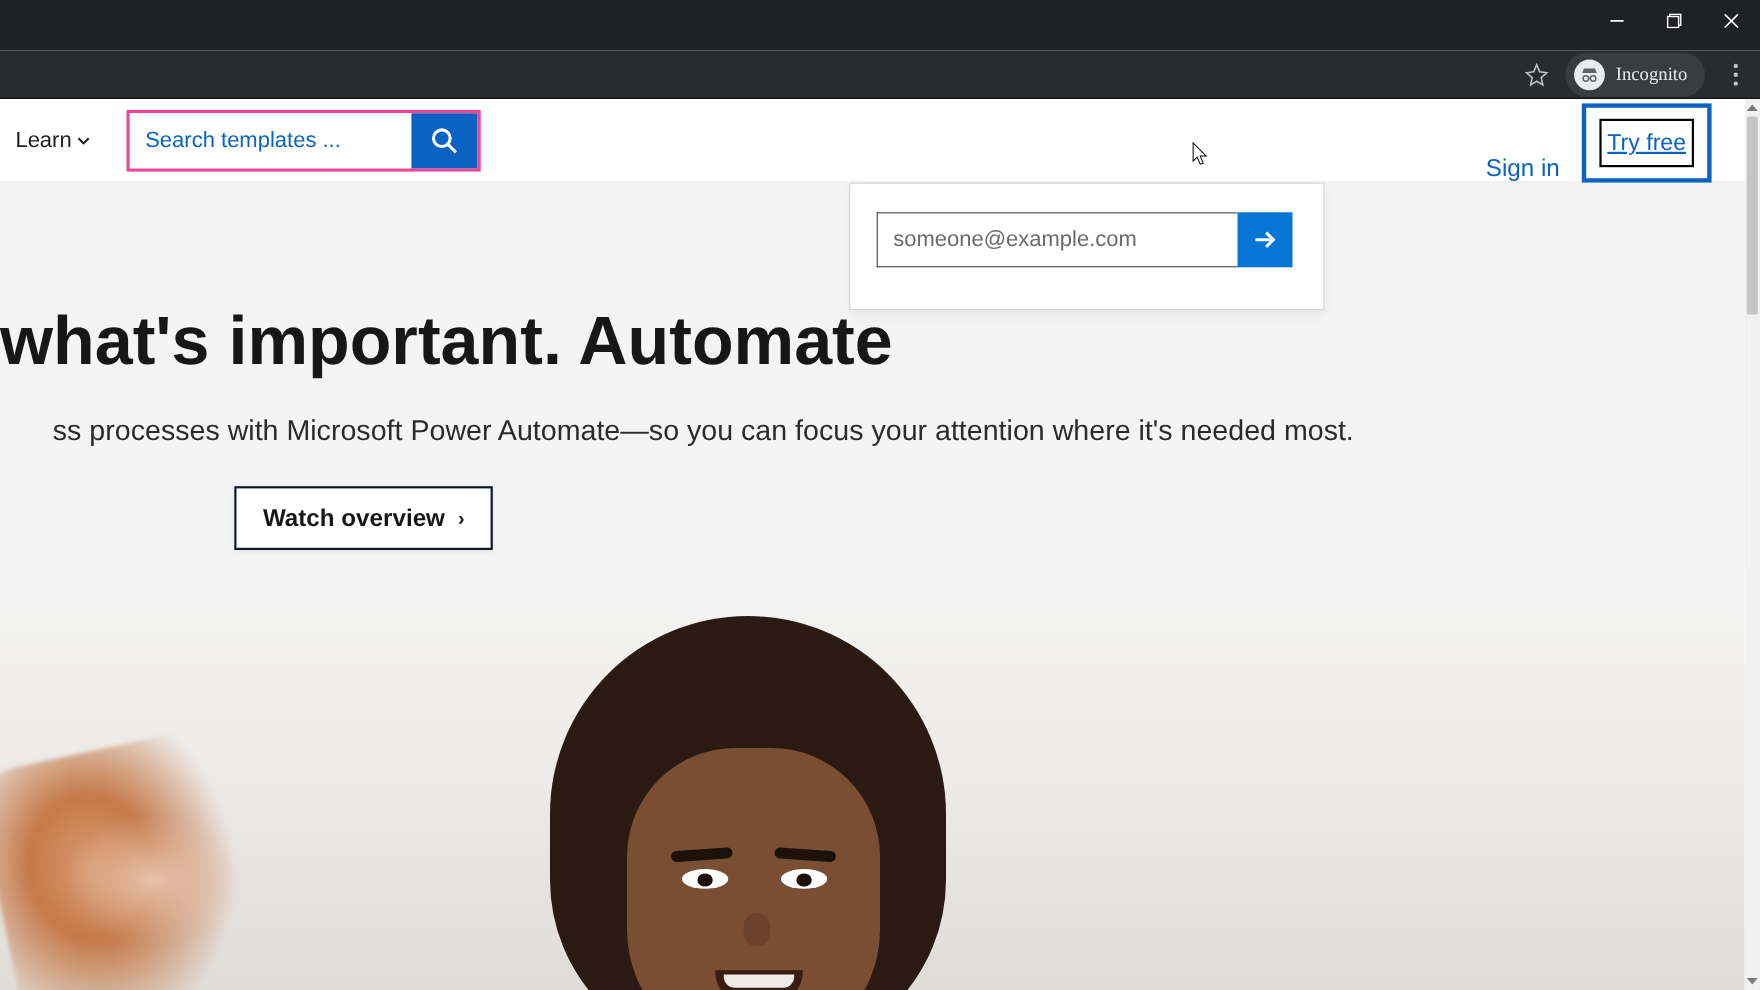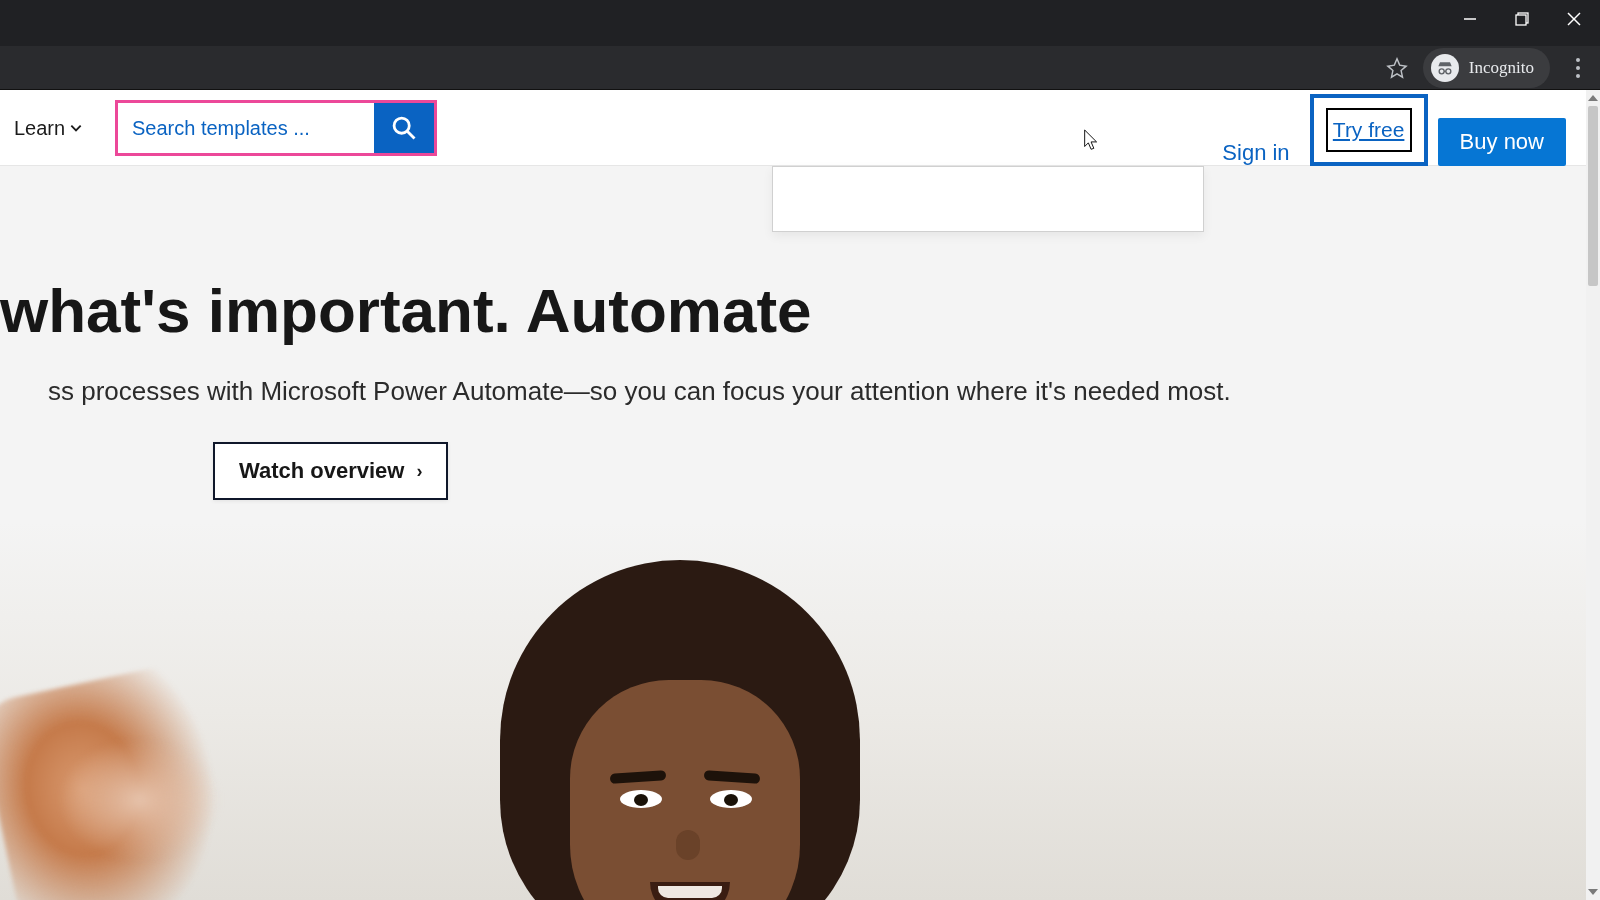--- a/index.html
+++ b/index.html
@@ -169,31 +169,37 @@
       </div>
     </div>
 
     <div class="nav-right">
       <a class="signin">Sign in</a>
       <div class="tryfree-outer">
         <div class="tryfree-inner">
           <span>Try free</span>
         </div>
       </div>
-      <div class="buynow">
-        <span>Buy now</span>
-      </div>
     </div>
   </div>
 
   <svg class="cursor" style="left:1081px; top:37px;" viewBox="0 0 24 28">
     <path d="M4 2v18l4-4 3 7 3-1-3-7h6L4 2z" fill="#fff" stroke="#000" stroke-width="1"></path>
   </svg>
 
   <div class="popover">
+    <div class="email-row">
+      <input class="email-input" placeholder="someone@example.com" style="">
+      <div class="email-go">
+        <svg width="26" height="26" viewBox="0 0 24 24">
+          <line x1="4" y1="12" x2="18" y2="12" stroke="#fff" stroke-width="2.6"></line>
+          <path d="M13 6l6 6-6 6" stroke="#fff" stroke-width="2.6" fill="none"></path>
+        </svg>
+      </div>
+    </div>
   </div>
 
   <div class="hero-h1">what's important. Automate</div>
   <div class="hero-sub">ss processes with Microsoft Power Automate—so you can focus your attention where it's needed most.</div>
   <div class="watch-btn">
     <span>Watch overview</span>
     <span class="caret">›</span>
   </div>
 
   <div class="hero-img">

